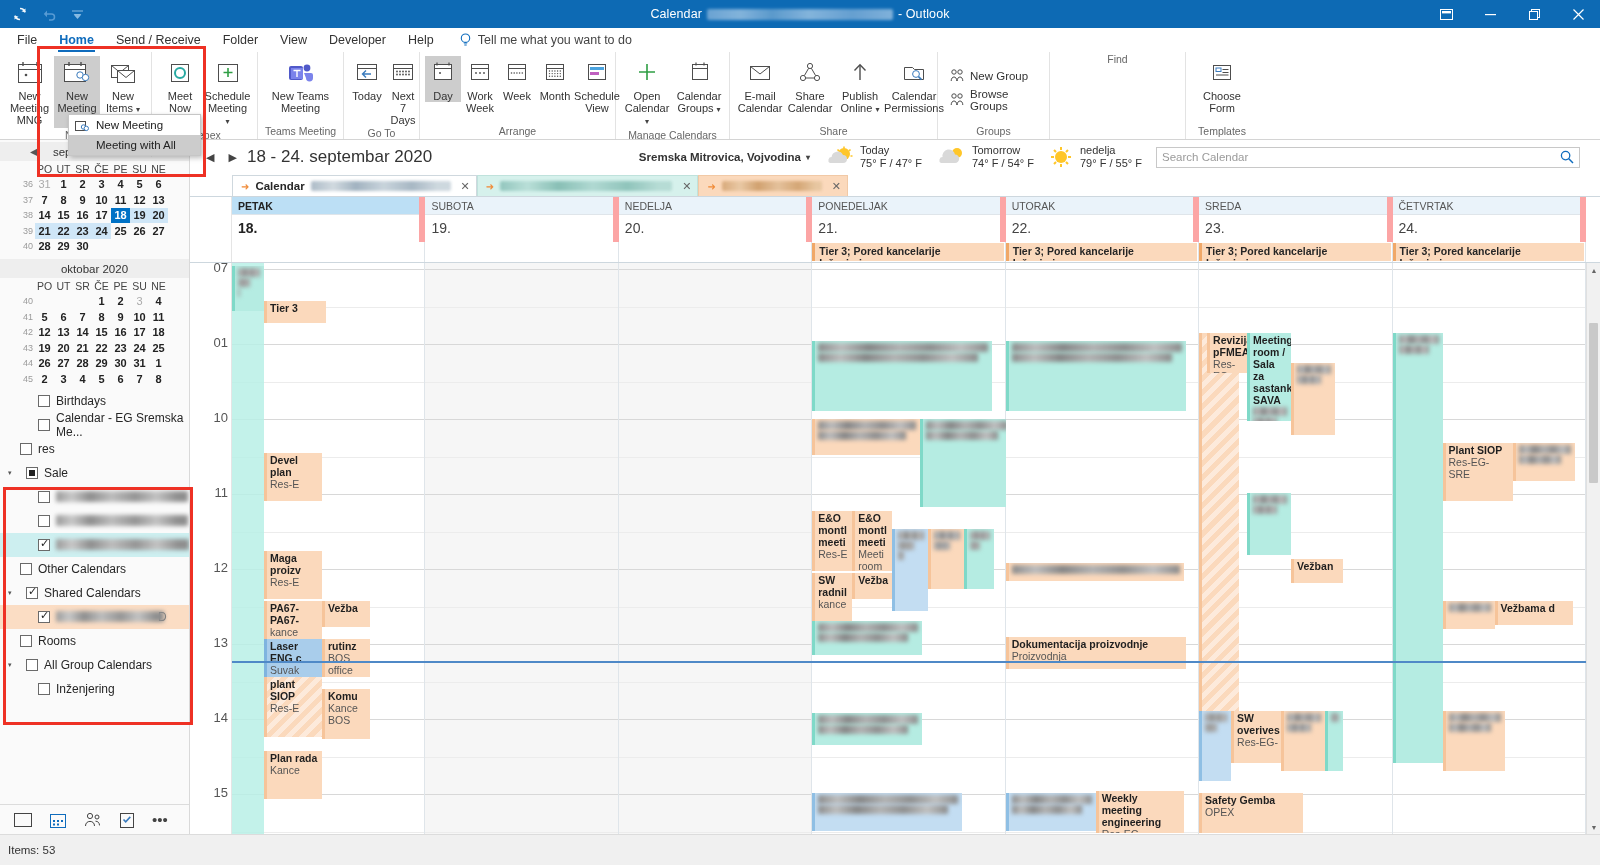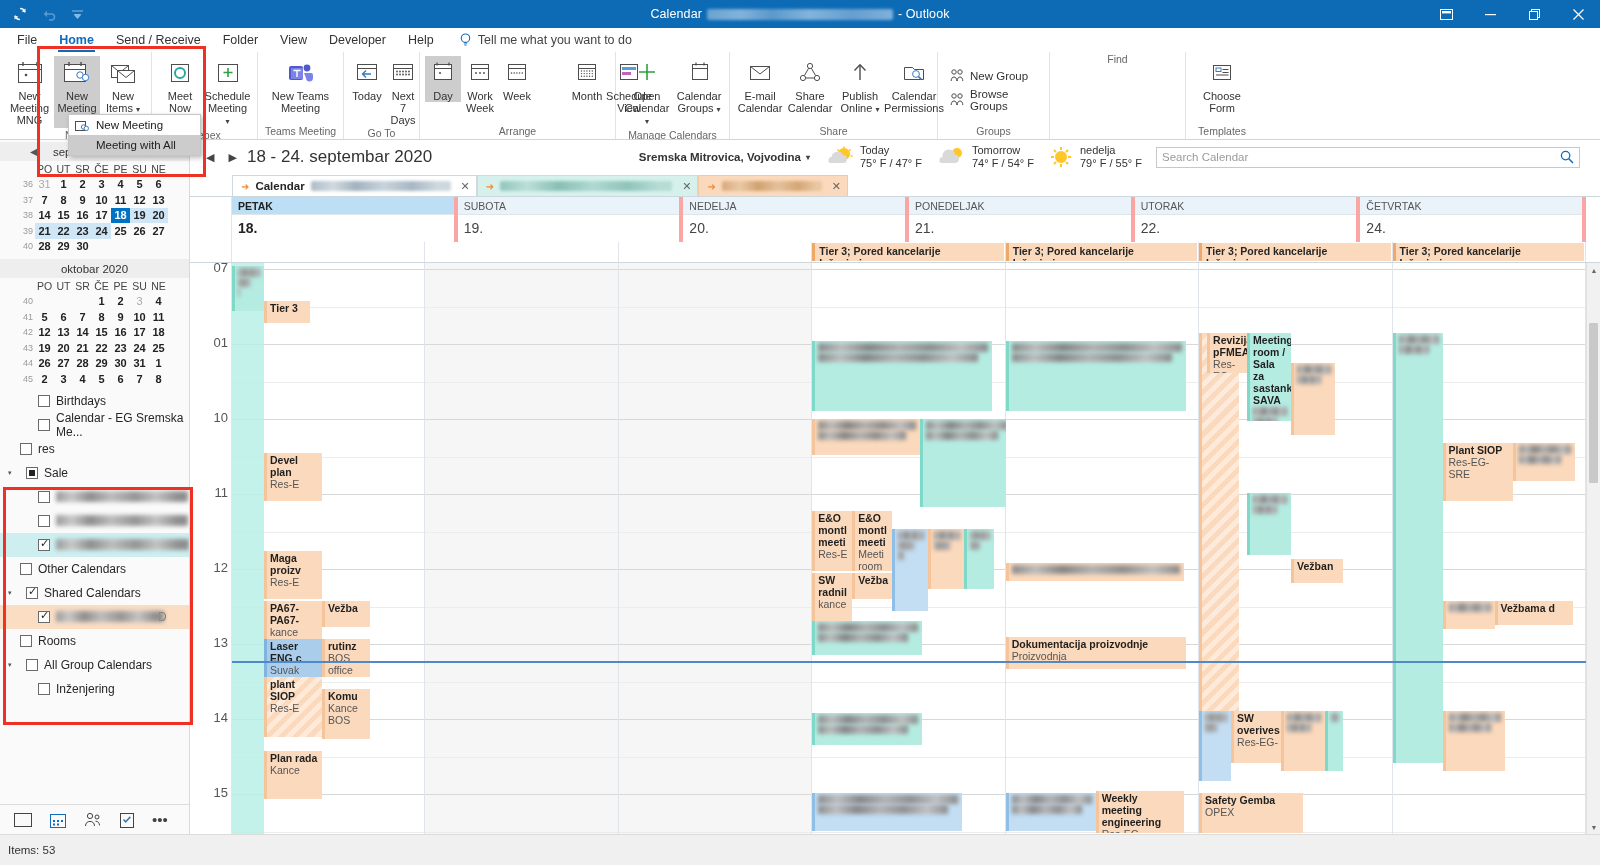--- a/index.html
+++ b/index.html
@@ -130,21 +130,21 @@
          border:1px solid #cfd8de; border-bottom:none; font-size:11.5px; cursor:pointer; }
   .ctab.c1{ background:#fff; }
   .ctab.c2{ background:#d6f1ec; border-color:#bfe2dc; }
   .ctab.c3{ background:#fbd9bc; border-color:#f1c9a6; }
   .ctab .x{ color:#666; font-size:11px; margin-left:4px; }
   .pin{ color:#f08c3a; font-size:10px; }
 
   
   #dayhdr{ display:flex; height:46px; border-top:1px solid #cdd7de; }
   #dh-gutter{ width:42px; background:#fff; border-right:1px solid #e5e5e5; }
-  .dcol{ flex:1; border-right:4px solid #fca5a5; }
+  .dcol{ flex:1; border-right:6px solid #fca5a5; }
   .dcol .dname{ height:18px; background:#eaf3fa; font-size:10.5px; color:#555; padding-left:6px; line-height:18px;
                 border-bottom:1px solid #dfe5ea; }
   .dcol.today .dname{ background:#bcdff5; color:#222; font-weight:bold; }
   .dcol .dnum{ height:27px; font-size:14px; color:#444; padding-left:6px; line-height:27px; }
   .dcol.today .dnum{ font-weight:bold; color:#222; }
 
   
   #alldaywrap{ display:flex; height:21px; border-bottom:1px solid #cdd7de; background:#fff; }
   #ad-gutter{ width:42px; border-right:1px solid #e5e5e5; }
   .adcol{ flex:1; border-right:1px solid #dfe5ea; position:relative; }
@@ -421,21 +421,21 @@
                 <circle cx="7.5" cy="12" r=".8"></circle>
                 <circle cx="10.2" cy="12" r=".8"></circle>
                 <circle cx="12.9" cy="12" r=".8"></circle>
                 <circle cx="15.6" cy="12" r=".8"></circle>
                 <circle cx="18.3" cy="12" r=".8"></circle>
               </g>
             </svg>
         </div>
         <div class="lbl"><span>Week</span></div>
       </div>
-      <div class="btn" style="min-width:40px;margin-left:32px;">
+      <div class="btn" style="min-width:40px;">
         <div class="ico">
           <svg width="26" height="24" viewBox="0 0 26 24">
               <rect x="4.5" y="3.5" width="17" height="15" stroke="#4d4d4d" fill="#fff"></rect>
               <path d="M4.5 7.5h17" stroke="#4d4d4d"></path>
               <g fill="#4d4d4d">
                 <circle cx="7.5" cy="10" r=".7"></circle>
                 <circle cx="10.2" cy="10" r=".7"></circle>
                 <circle cx="12.9" cy="10" r=".7"></circle>
                 <circle cx="15.6" cy="10" r=".7"></circle>
                 <circle cx="18.3" cy="10" r=".7"></circle>
@@ -951,20 +951,24 @@
           </div>
           <div class="dcol">
             <div class="dname">PONEDELJAK</div>
             <div class="dnum">21.</div>
           </div>
           <div class="dcol">
             <div class="dname">UTORAK</div>
             <div class="dnum">22.</div>
           </div>
           <div class="dcol">
+            <div class="dname">SREDA</div>
+            <div class="dnum">23.</div>
+          </div>
+          <div class="dcol">
             <div class="dname">ČETVRTAK</div>
             <div class="dnum">24.</div>
           </div>
         </div>
       <div style="width:14px;"></div>
     </div>
 
     <div id="alldaywrap">
       <div id="ad-gutter"></div>
       <div id="allday-cols" style="flex:1; display:flex;">
@@ -1015,21 +1019,21 @@
             <div class="hline hour" style="top: 456px;"></div>
             <div class="hline" style="top: 493.5px;"></div>
             <div class="hline hour" style="top: 531px;"></div>
             <div class="hline" style="top: 568.5px;"></div>
             <div id="todayband" style="left: 0px; width: 32px;"></div>
             <div class="ev tq" style="left: 0px; width: 32px; top: 3px; height: 45px;">
               <span class="evb" style="width:22px;"></span>
               <span class="evb" style="width:12px;"></span>
               <span class="evb" style="width:2px;"></span>
             </div>
-            <div class="ev or" style="left: 32px; width: 46px; top: 38px; height: 22px;">
+            <div class="ev or" style="left: 32px; width: 62px; top: 38px; height: 22px;">
               <div class="t">Tier 3</div>
             </div>
             <div class="ev or" style="left: 32px; width: 58px; top: 190px; height: 48px;">
               <div class="t">Devel plan</div>
               <div class="s">Res-E</div>
             </div>
             <div class="ev or" style="left: 32px; width: 58px; top: 288px; height: 48px;">
               <div class="t">Maga proizv</div>
               <div class="s">Res-E</div>
             </div>

